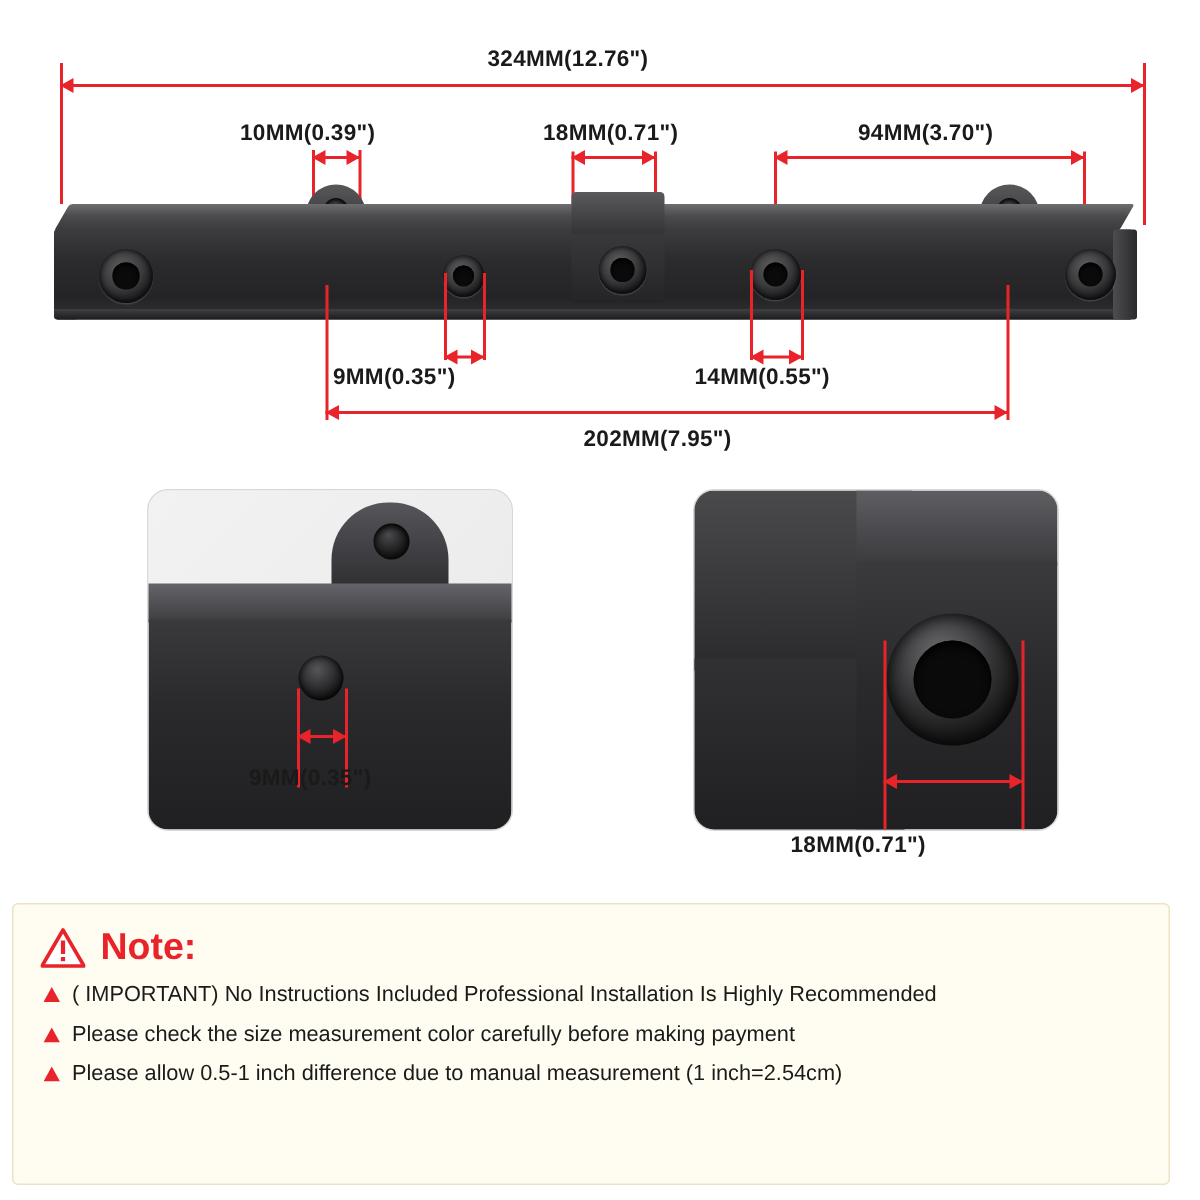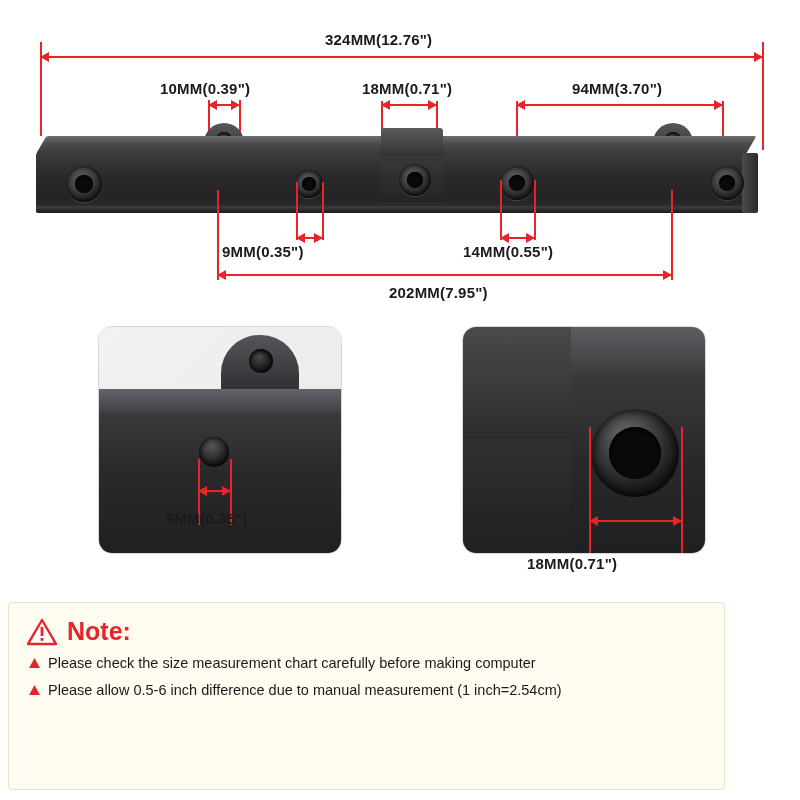--- a/index.html
+++ b/index.html
@@ -150,21 +150,21 @@
     position: absolute;
     left: 0; top: 0; right: 0; bottom: 0;
     background: linear-gradient(135deg,#f2f2f2 0%,#e9e9e9 100%);
   }
 
   
   #note-box {
     position: absolute;
     left: 8px;
     top: 602px;
-    width: 717px;
+    width: 772px;
     height: 188px;
     background: #fffdf2;
     border: 1px solid #ece3c4;
     border-radius: 4px;
     box-sizing: border-box;
     padding: 14px 18px 10px 18px;
   }
   .note-head {
     display: flex;
     align-items: center;
@@ -325,21 +325,27 @@
       <rect x="13.6" y="9" width="2.8" height="9" fill="#e8242a"></rect>
       <rect x="13.6" y="20" width="2.8" height="2.8" fill="#e8242a"></rect>
     </svg>
     <span class="note-title">Note:</span>
   </div>
 
   <div class="note-line">
     <svg class="bullet-tri" width="11" height="10" viewBox="0 0 11 10">
         <polygon points="5.5,0 11,10 0,10" fill="#e8242a"></polygon>
       </svg>
-    <span>Please check the size measurement chart carefully before making computer</span>
+    <span>( IMPORTANT) No Instructions Included Professional Installation Is Highly Recommended</span>
   </div>
   <div class="note-line">
     <svg class="bullet-tri" width="11" height="10" viewBox="0 0 11 10">
         <polygon points="5.5,0 11,10 0,10" fill="#e8242a"></polygon>
       </svg>
-    <span>Please allow 0.5-6 inch difference due to manual measurement (1 inch=2.54cm)</span>
+    <span>Please check the size measurement color carefully before making payment</span>
+  </div>
+  <div class="note-line">
+    <svg class="bullet-tri" width="11" height="10" viewBox="0 0 11 10">
+        <polygon points="5.5,0 11,10 0,10" fill="#e8242a"></polygon>
+      </svg>
+    <span>Please allow 0.5-1 inch difference due to manual measurement (1 inch=2.54cm)</span>
   </div>
 </div>
 
 </body></html>

